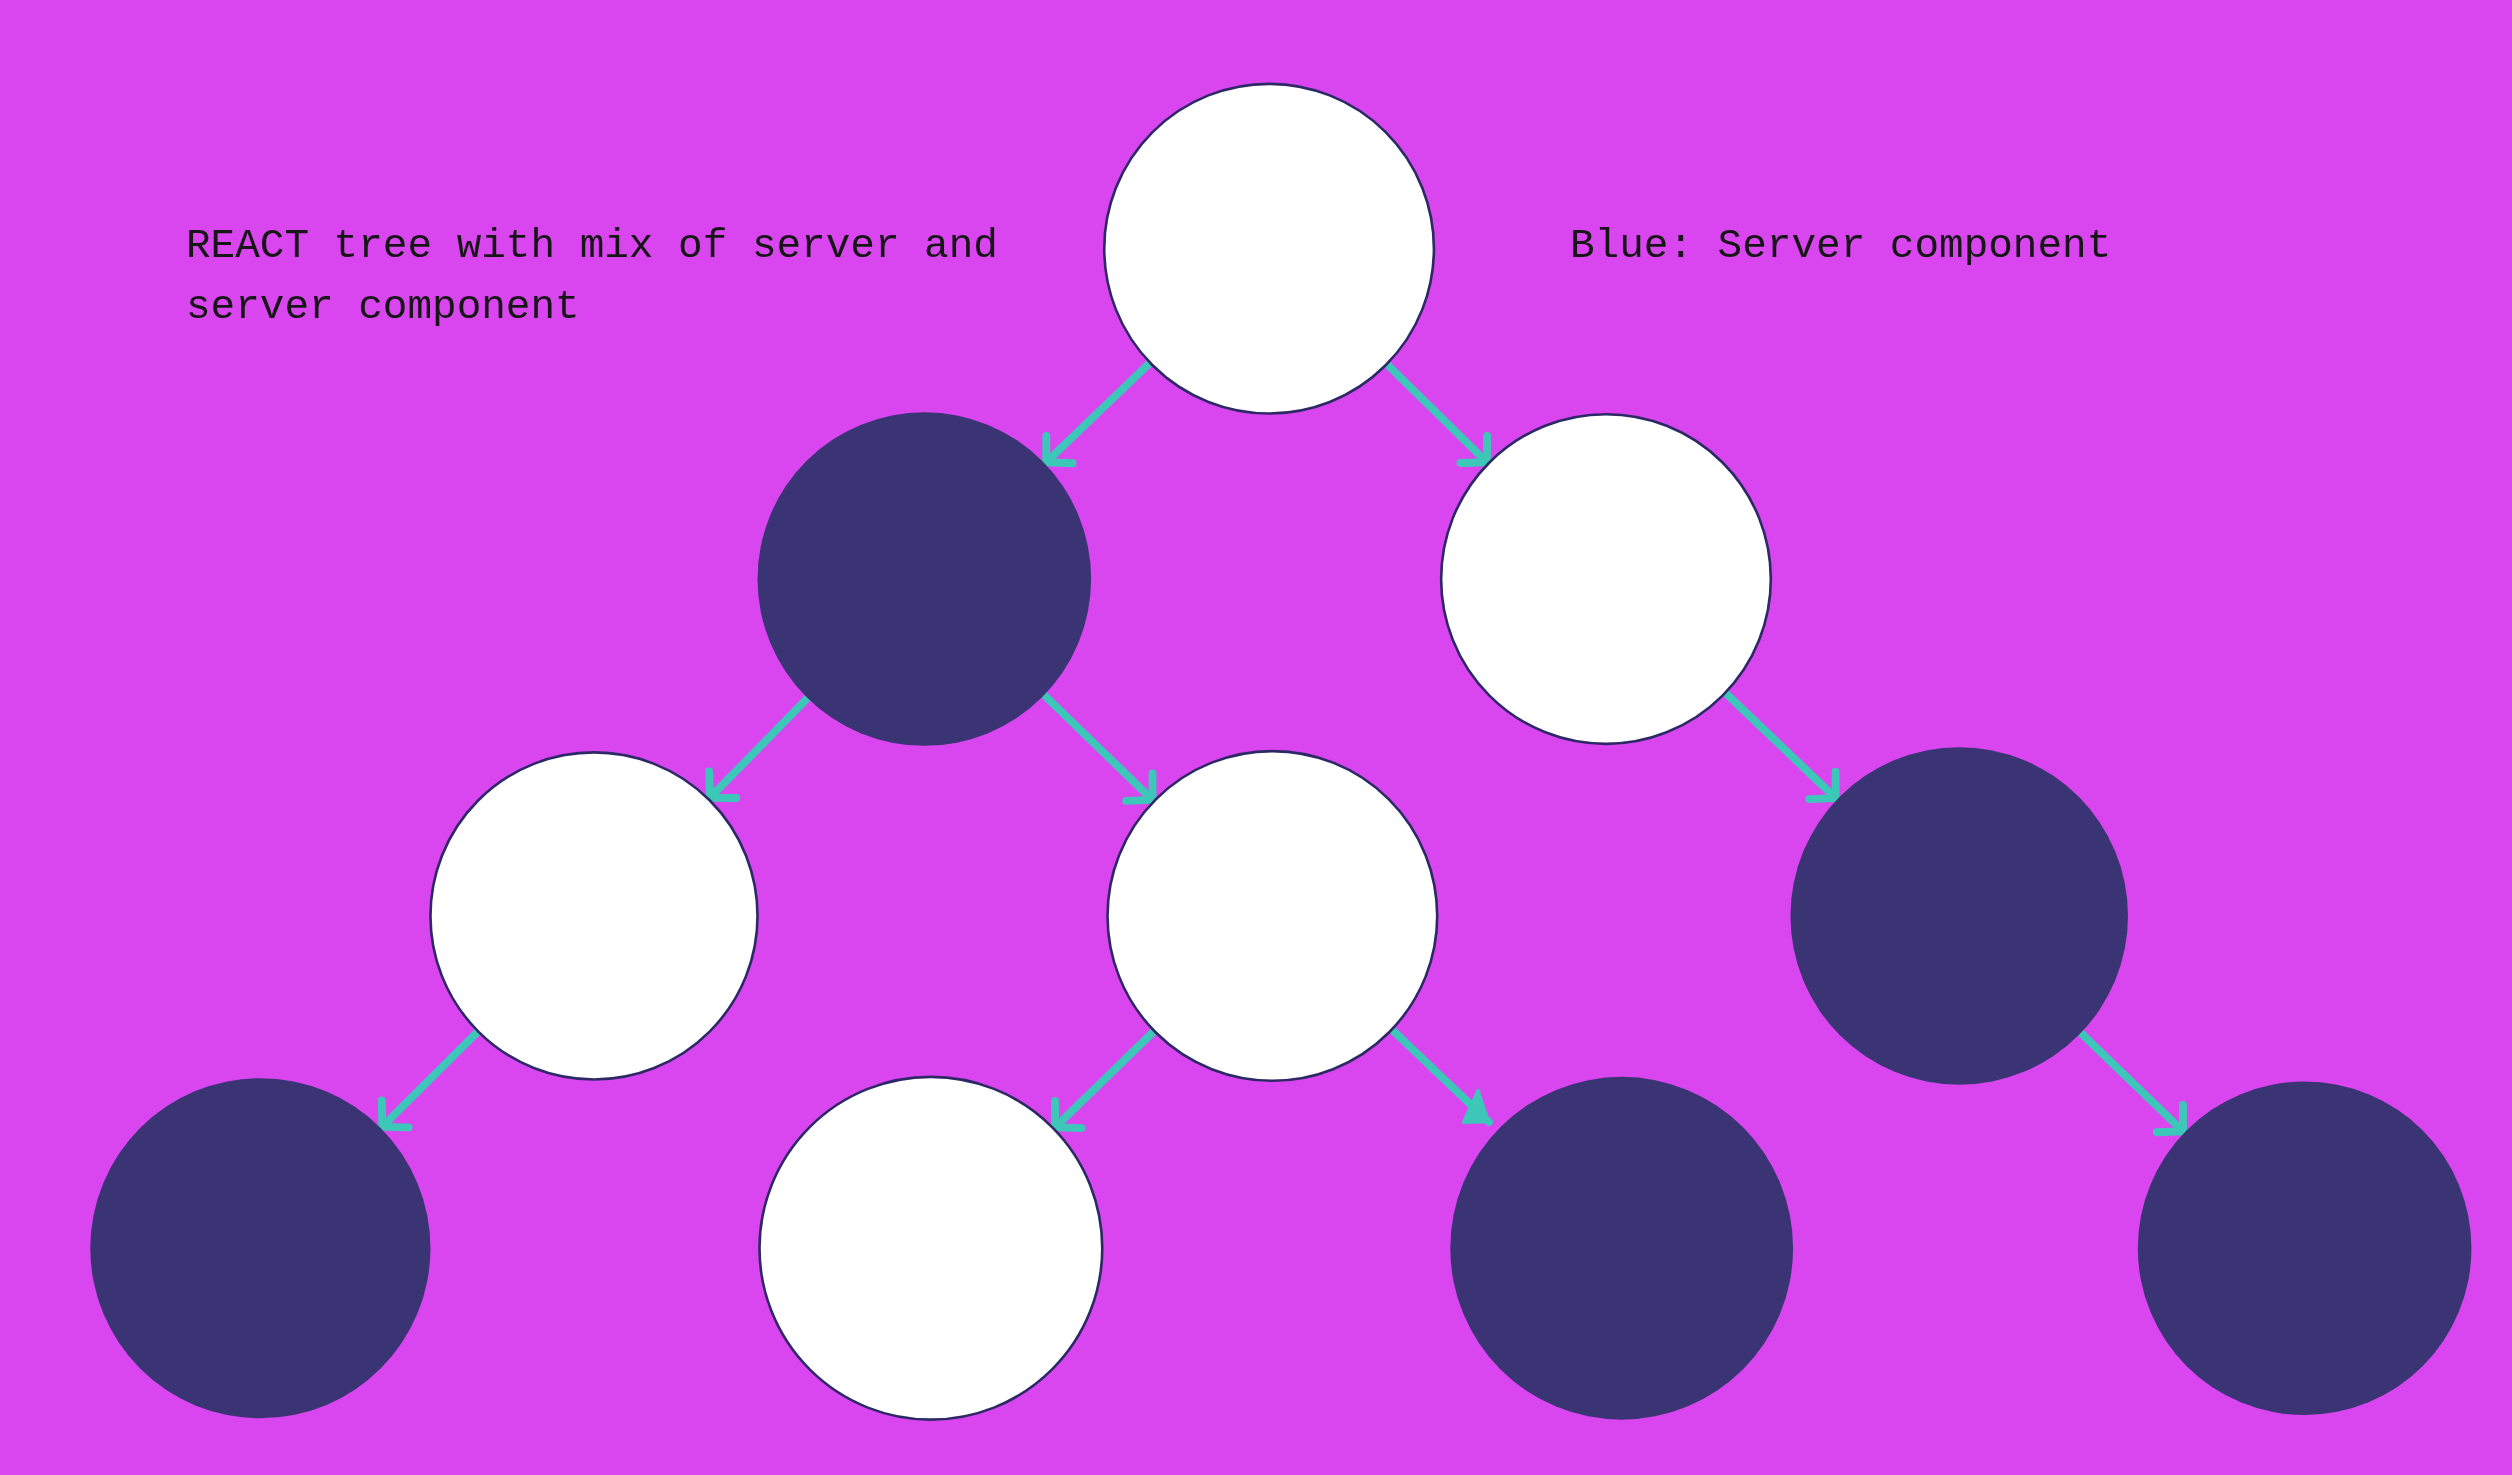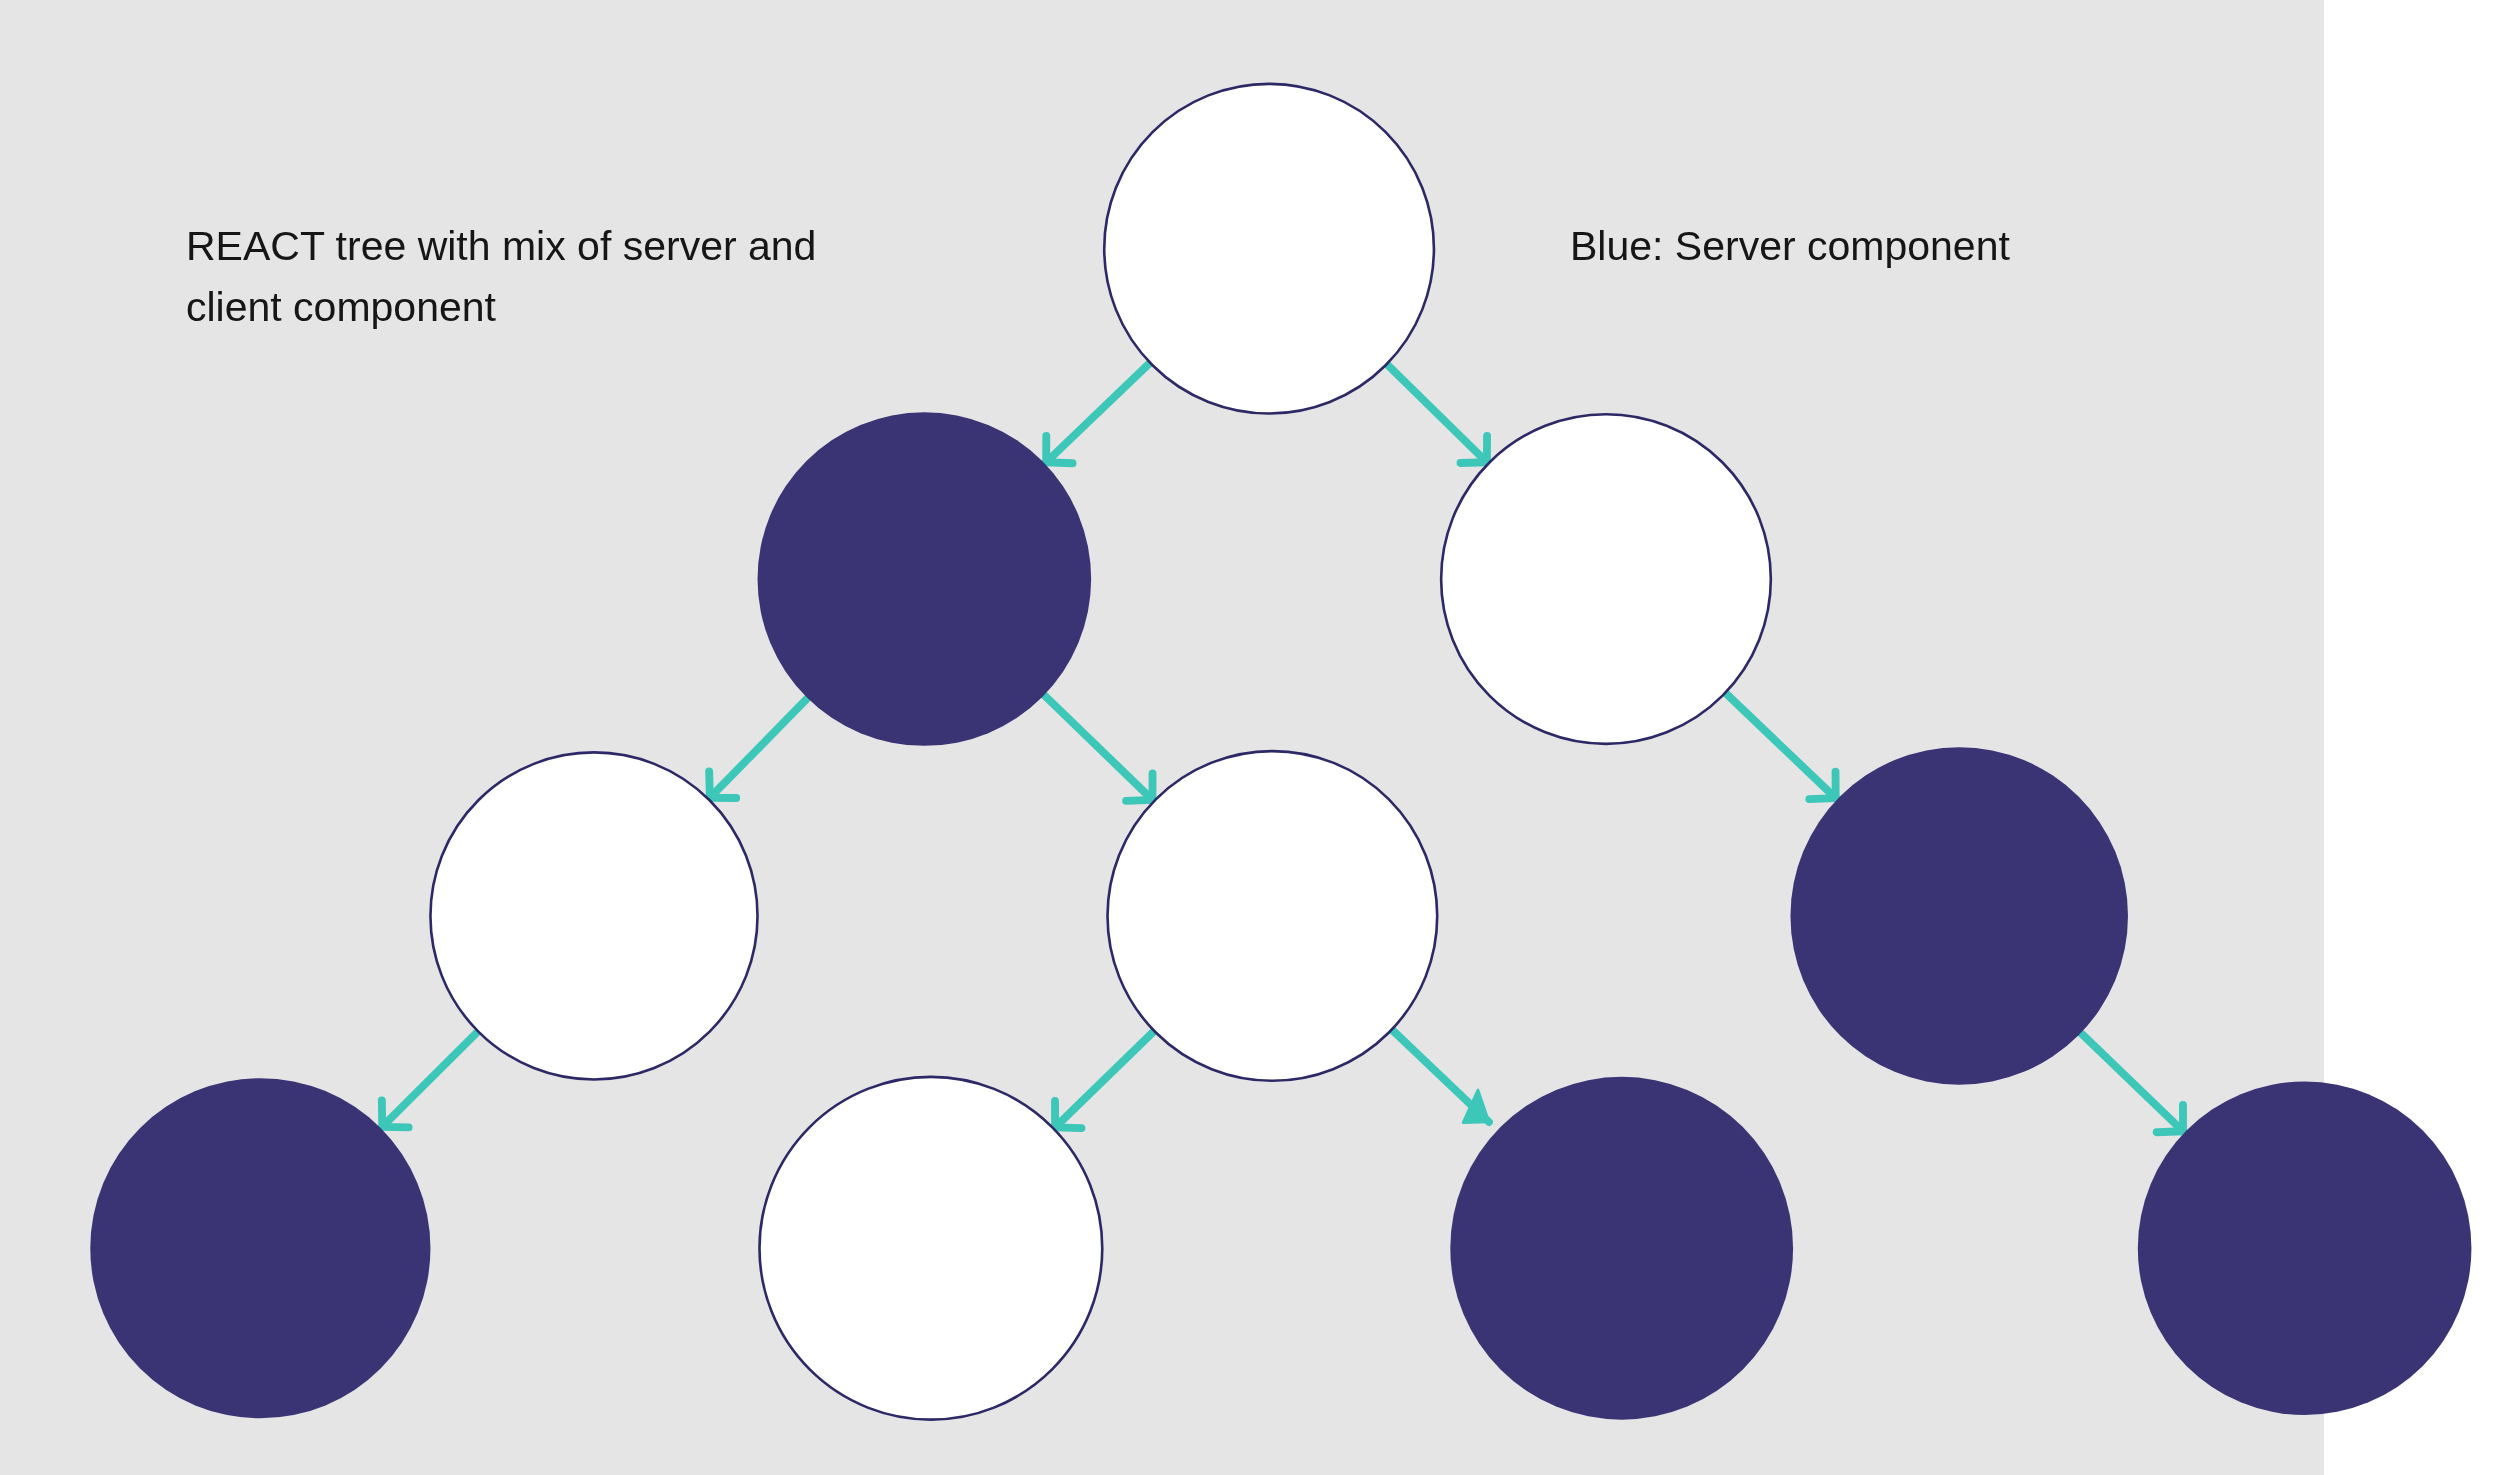--- a/index.html
+++ b/index.html
@@ -1,19 +1,19 @@
 <!DOCTYPE html>
 <html style="font-size:10.5px"><head>
 <meta charset="utf-8">
 <style>
   html,body{margin:0;padding:0;background:#ffffff;}
   body{width:2512px;height:1476px;overflow:hidden;}
   .stage{
-    position:relative;width:2324px;height:1476px;
-    font-family:Liberation Sans, sans-serif;background:#e5e5e5;
+    position:relative;width:2512px;height:1476px;
+    font-family:Liberation Mono, monospace;background:#d946ef;
   }
   .caption{
     position:absolute;font-size:41px;line-height:61px;font-weight:400;
     color:#161616;white-space:nowrap;letter-spacing:0;
   }
   #diagram-title{left:186px;top:216px;}
   #legend-block{left:1570px;top:216px;}
   #tree-svg{position:absolute;left:0;top:0;width:2512px;height:1476px;display:block;}
 </style>
 </head>
@@ -46,21 +46,21 @@
       <circle cx="1945" cy="1400" r="252" fill="#ffffff" stroke="#2c2966" stroke-width="4"></circle>
       <circle cx="2995" cy="1400" r="258" fill="#3a3475" stroke="none" stroke-width="0"></circle>
       <circle cx="398" cy="1908" r="260" fill="#3a3475" stroke="none" stroke-width="0"></circle>
       <circle cx="1423" cy="1908" r="262" fill="#ffffff" stroke="#2c2966" stroke-width="4"></circle>
       <circle cx="2479" cy="1908" r="262" fill="#3a3475" stroke="none" stroke-width="0"></circle>
       <circle cx="3523" cy="1908" r="255" fill="#3a3475" stroke="none" stroke-width="0"></circle>
     </svg>
 
   <div class="caption" id="diagram-title">
     <div>REACT tree with mix of server and</div>
-    <div>client component</div>
+    <div>server component</div>
   </div>
 
   <div class="caption" id="legend-block">
     <div>Blue: Server component</div>
   </div>
 
 </div>
 
 
 </body></html>

